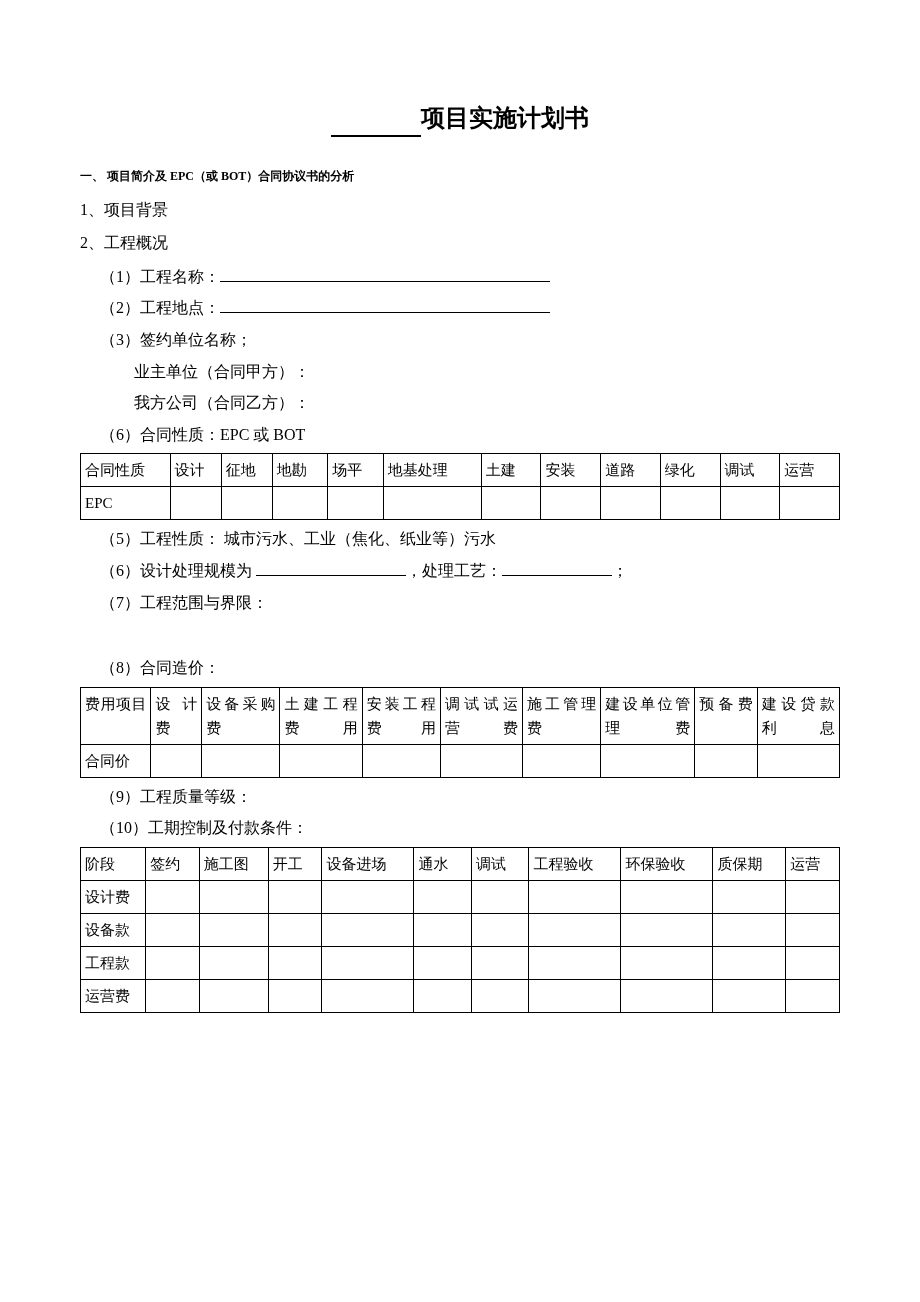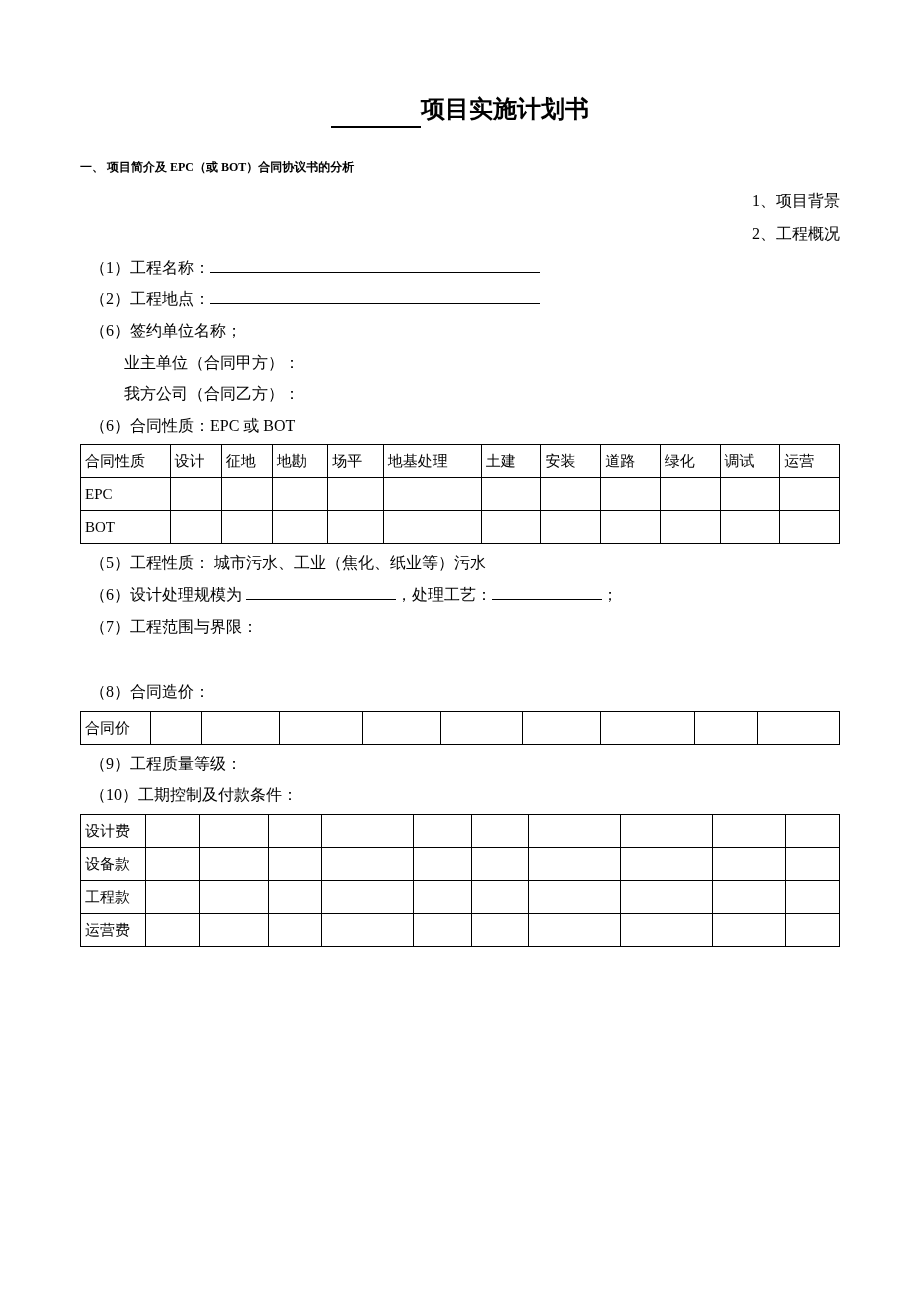--- a/index.html
+++ b/index.html
@@ -11,39 +11,39 @@
     line-height: 1.6;
     color: #000;
     width: 920px;
     box-sizing: border-box;
   }
   .title {
     text-align: center;
     font-size: 24px;
     font-weight: bold;
     margin-bottom: 30px;
+    margin-top: 9px;
   }
   .title .blank-title {
     display: inline-block;
     border-bottom: 2px solid #000;
     width: 90px;
     vertical-align: bottom;
     height: 1.1em;
   }
   .section-heading {
     font-size: 12px;
     font-weight: bold;
     margin: 10px 0 10px 0;
   }
   .item {
     margin: 8px 0 8px 0;
-    text-align: right;
   }
   .sub {
-    margin: 6px 0 6px 10px;
+    margin: 6px 0 6px 20px;
   }
   .indent1 { padding-left: 34px; }
   .underline-long {
     display: inline-block;
     border-bottom: 1px solid #000;
     width: 330px;
     height: 1em;
     vertical-align: baseline;
   }
   .underline-mid {
@@ -93,21 +93,21 @@
 
 <div class="item">1、项目背景</div>
 <div class="item">2、工程概况</div>
 
 <div class="sub">
   <span>（1）工程名称：</span><span class="underline-long"></span>
 </div>
 <div class="sub">
   <span>（2）工程地点：</span><span class="underline-long"></span>
 </div>
-<div class="sub">（6）签约单位名称；</div>
+<div class="sub">（3）签约单位名称；</div>
 <div class="sub indent1">业主单位（合同甲方）：</div>
 <div class="sub indent1">我方公司（合同乙方）：</div>
 <div class="sub">（6）合同性质：EPC 或 BOT</div>
 
 <table>
   <colgroup>
     <col style="width:10.5%">
       <col style="width:6%">
       <col style="width:6%">
       <col style="width:6.5%">
@@ -142,34 +142,20 @@
         <td></td>
         <td></td>
         <td></td>
         <td></td>
         <td></td>
         <td></td>
         <td></td>
         <td></td>
         <td></td>
   </tr>
-  <tr>
-    <td>BOT</td>
-    <td></td>
-        <td></td>
-        <td></td>
-        <td></td>
-        <td></td>
-        <td></td>
-        <td></td>
-        <td></td>
-        <td></td>
-        <td></td>
-        <td></td>
-  </tr>
 </tbody>
   </table>
 
 <div class="sub">（5）工程性质：  城市污水、工业（焦化、纸业等）污水</div>
 
 <div class="sub">
   <span>（6）设计处理规模为 </span><span class="underline-mid"></span><span>，处理工艺：</span><span class="underline-short"></span><span>；</span>
 </div>
 
 <div class="sub">（7）工程范围与界限：</div>
@@ -183,20 +169,32 @@
       <col style="width:10%">
       <col style="width:10.5%">
       <col style="width:10%">
       <col style="width:10.5%">
       <col style="width:10%">
       <col style="width:12%">
       <col style="width:8%">
       <col style="width:10.5%">
   </colgroup>
   <tbody>
+      <tr>
+    <td class="just">费用项目</td>
+    <td class="just">设计费</td>
+    <td class="just">设备采购费</td>
+    <td class="just">土建工程费用</td>
+    <td class="just">安装工程费用</td>
+    <td class="just">调试试运营费</td>
+    <td class="just">施工管理费</td>
+    <td class="just">建设单位管理费</td>
+    <td class="just">预备费</td>
+    <td class="just">建设贷款利息</td>
+  </tr>
   <tr>
     <td>合同价</td>
     <td></td>
         <td></td>
         <td></td>
         <td></td>
         <td></td>
         <td></td>
         <td></td>
         <td></td>
@@ -216,20 +214,33 @@
       <col style="width:7%">
       <col style="width:12%">
       <col style="width:7.5%">
       <col style="width:7.5%">
       <col style="width:12%">
       <col style="width:12%">
       <col style="width:9.5%">
       <col style="width:7%">
   </colgroup>
   <tbody>
+      <tr>
+    <td>阶段</td>
+    <td>签约</td>
+    <td>施工图</td>
+    <td>开工</td>
+    <td>设备进场</td>
+    <td>通水</td>
+    <td>调试</td>
+    <td>工程验收</td>
+    <td>环保验收</td>
+    <td>质保期</td>
+    <td>运营</td>
+  </tr>
   <tr>
     <td>设计费</td>
     <td></td>
         <td></td>
         <td></td>
         <td></td>
         <td></td>
         <td></td>
         <td></td>
         <td></td>

